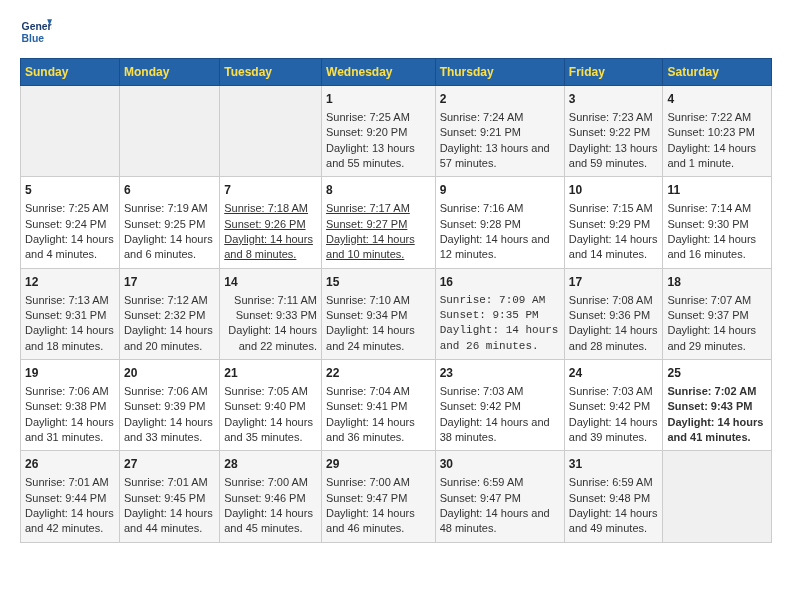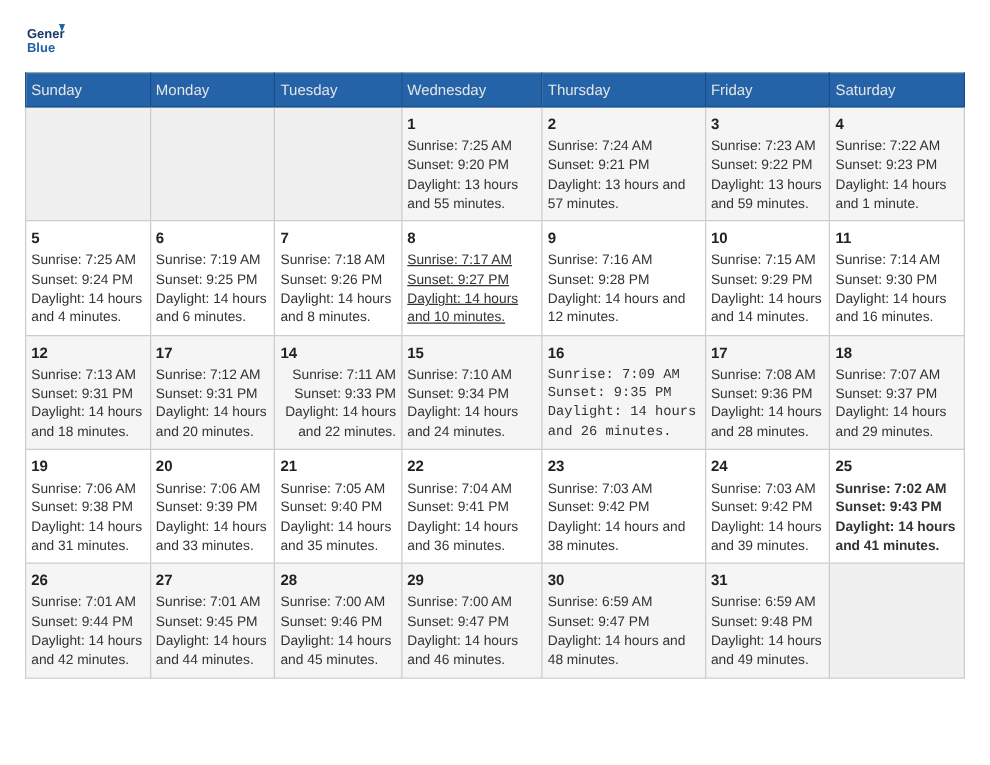--- a/index.html
+++ b/index.html
@@ -38,22 +38,22 @@
       color: #444;
       margin-top: 2px;
     }
     table {
       width: 100%;
       border-collapse: collapse;
       font-size: 11px;
     }
     thead tr th {
       background-color: #2563a8;
-      color: #e5e5e5;
-      font-weight: normal;
+      color: #fde047;
+      font-weight: bold;
       padding: 6px 4px;
       text-align: left;
       border: 1px solid #1a4e8a;
       font-size: 12px;
     }
     tbody tr td {
       border: 1px solid #ccc;
       vertical-align: top;
       padding: 5px 4px;
       min-height: 70px;
@@ -129,40 +129,40 @@
         </td>
         <td>
           <span class="day-num">3</span>
           <div class="day-info" style="white-space: pre-line;">Sunrise: 7:23 AM
 Sunset: 9:22 PM
 Daylight: 13 hours and 59 minutes.</div>
         </td>
         <td>
           <span class="day-num">4</span>
           <div class="day-info" style="white-space: pre-line;">Sunrise: 7:22 AM
-Sunset: 9:23 PM
+Sunset: 10:23 PM
 Daylight: 14 hours and 1 minute.</div>
         </td>
       </tr>
       <tr>
         <td>
           <span class="day-num">5</span>
           <div class="day-info" style="white-space: pre-line;">Sunrise: 7:25 AM
 Sunset: 9:24 PM
 Daylight: 14 hours and 4 minutes.</div>
         </td>
         <td>
           <span class="day-num">6</span>
           <div class="day-info" style="white-space: pre-line;">Sunrise: 7:19 AM
 Sunset: 9:25 PM
 Daylight: 14 hours and 6 minutes.</div>
         </td>
         <td>
           <span class="day-num">7</span>
-          <div class="day-info" style="white-space: pre-line;">Sunrise: 7:18 AM
+          <div class="day-info" style="white-space: pre-line; text-decoration: underline;">Sunrise: 7:18 AM
 Sunset: 9:26 PM
 Daylight: 14 hours and 8 minutes.</div>
         </td>
         <td>
           <span class="day-num">8</span>
           <div class="day-info" style="white-space: pre-line; text-decoration: underline;">Sunrise: 7:17 AM
 Sunset: 9:27 PM
 Daylight: 14 hours and 10 minutes.</div>
         </td>
         <td>
@@ -187,21 +187,21 @@
       <tr>
         <td>
           <span class="day-num">12</span>
           <div class="day-info" style="white-space: pre-line;">Sunrise: 7:13 AM
 Sunset: 9:31 PM
 Daylight: 14 hours and 18 minutes.</div>
         </td>
         <td>
           <span class="day-num">17</span>
           <div class="day-info" style="white-space: pre-line;">Sunrise: 7:12 AM
-Sunset: 9:31 PM
+Sunset: 2:32 PM
 Daylight: 14 hours and 20 minutes.</div>
         </td>
         <td>
           <span class="day-num">14</span>
           <div class="day-info" style="white-space: pre-line; text-align: right;">Sunrise: 7:11 AM
 Sunset: 9:33 PM
 Daylight: 14 hours and 22 minutes.</div>
         </td>
         <td>
           <span class="day-num">15</span>

